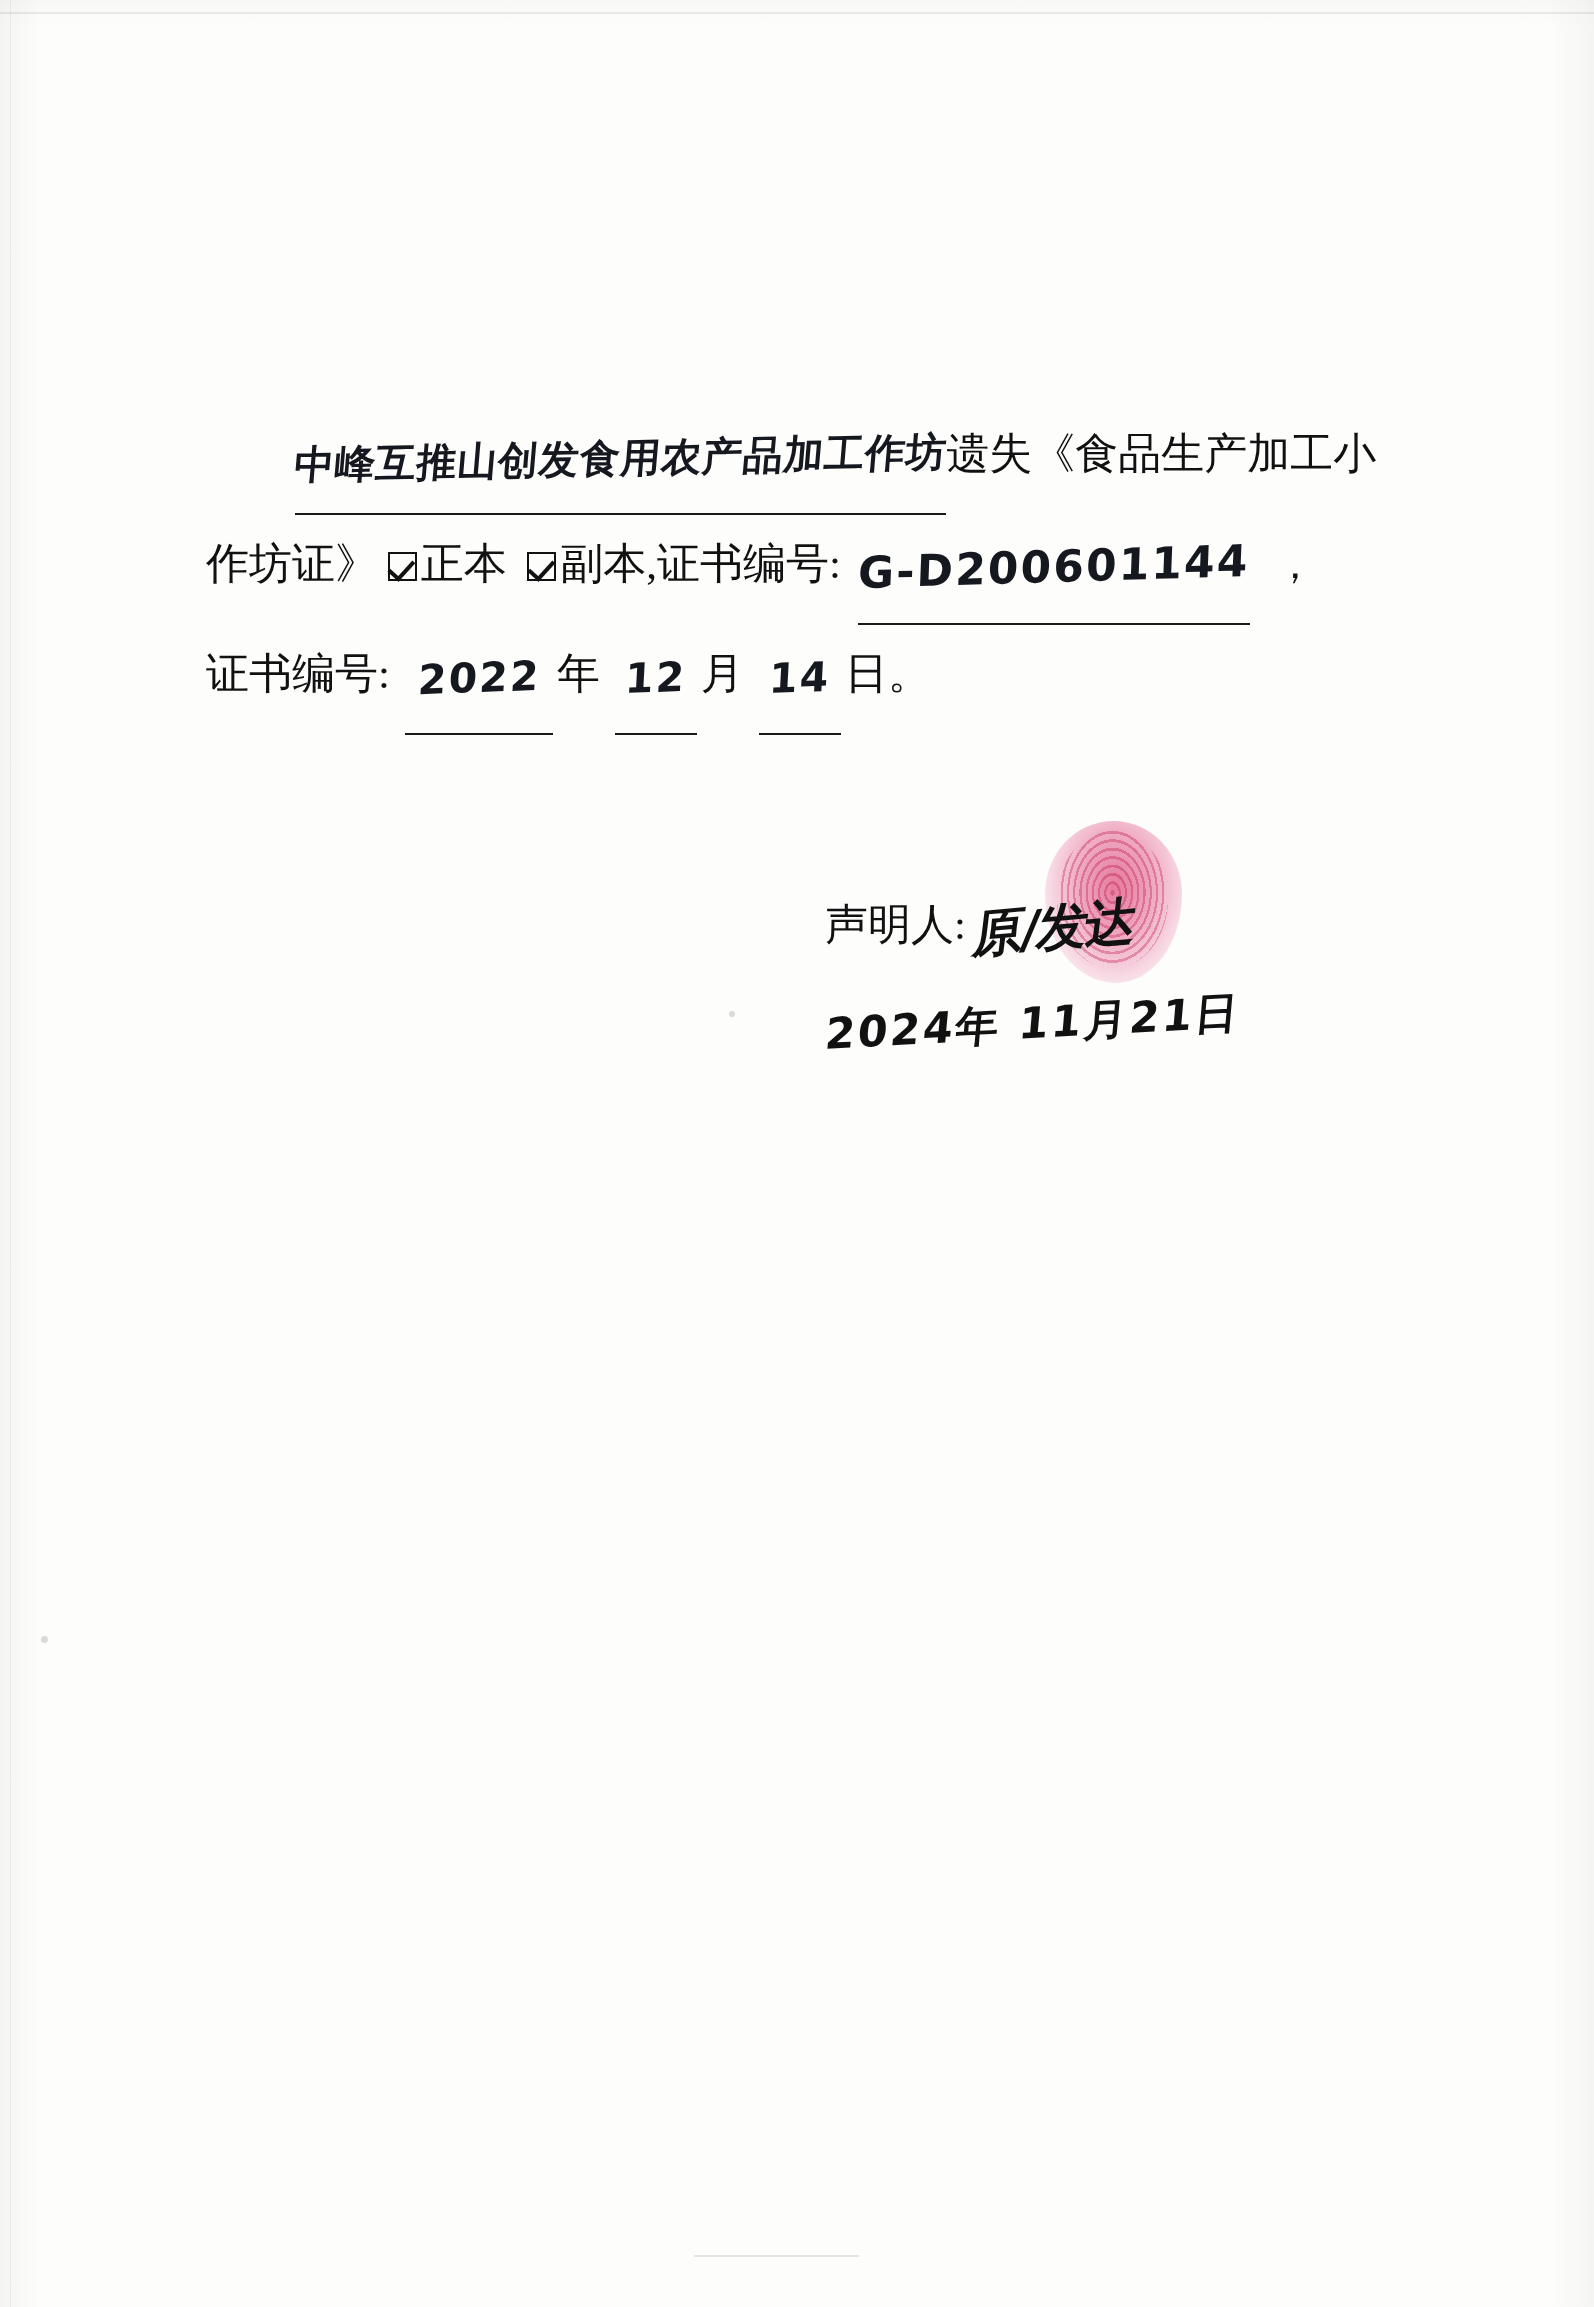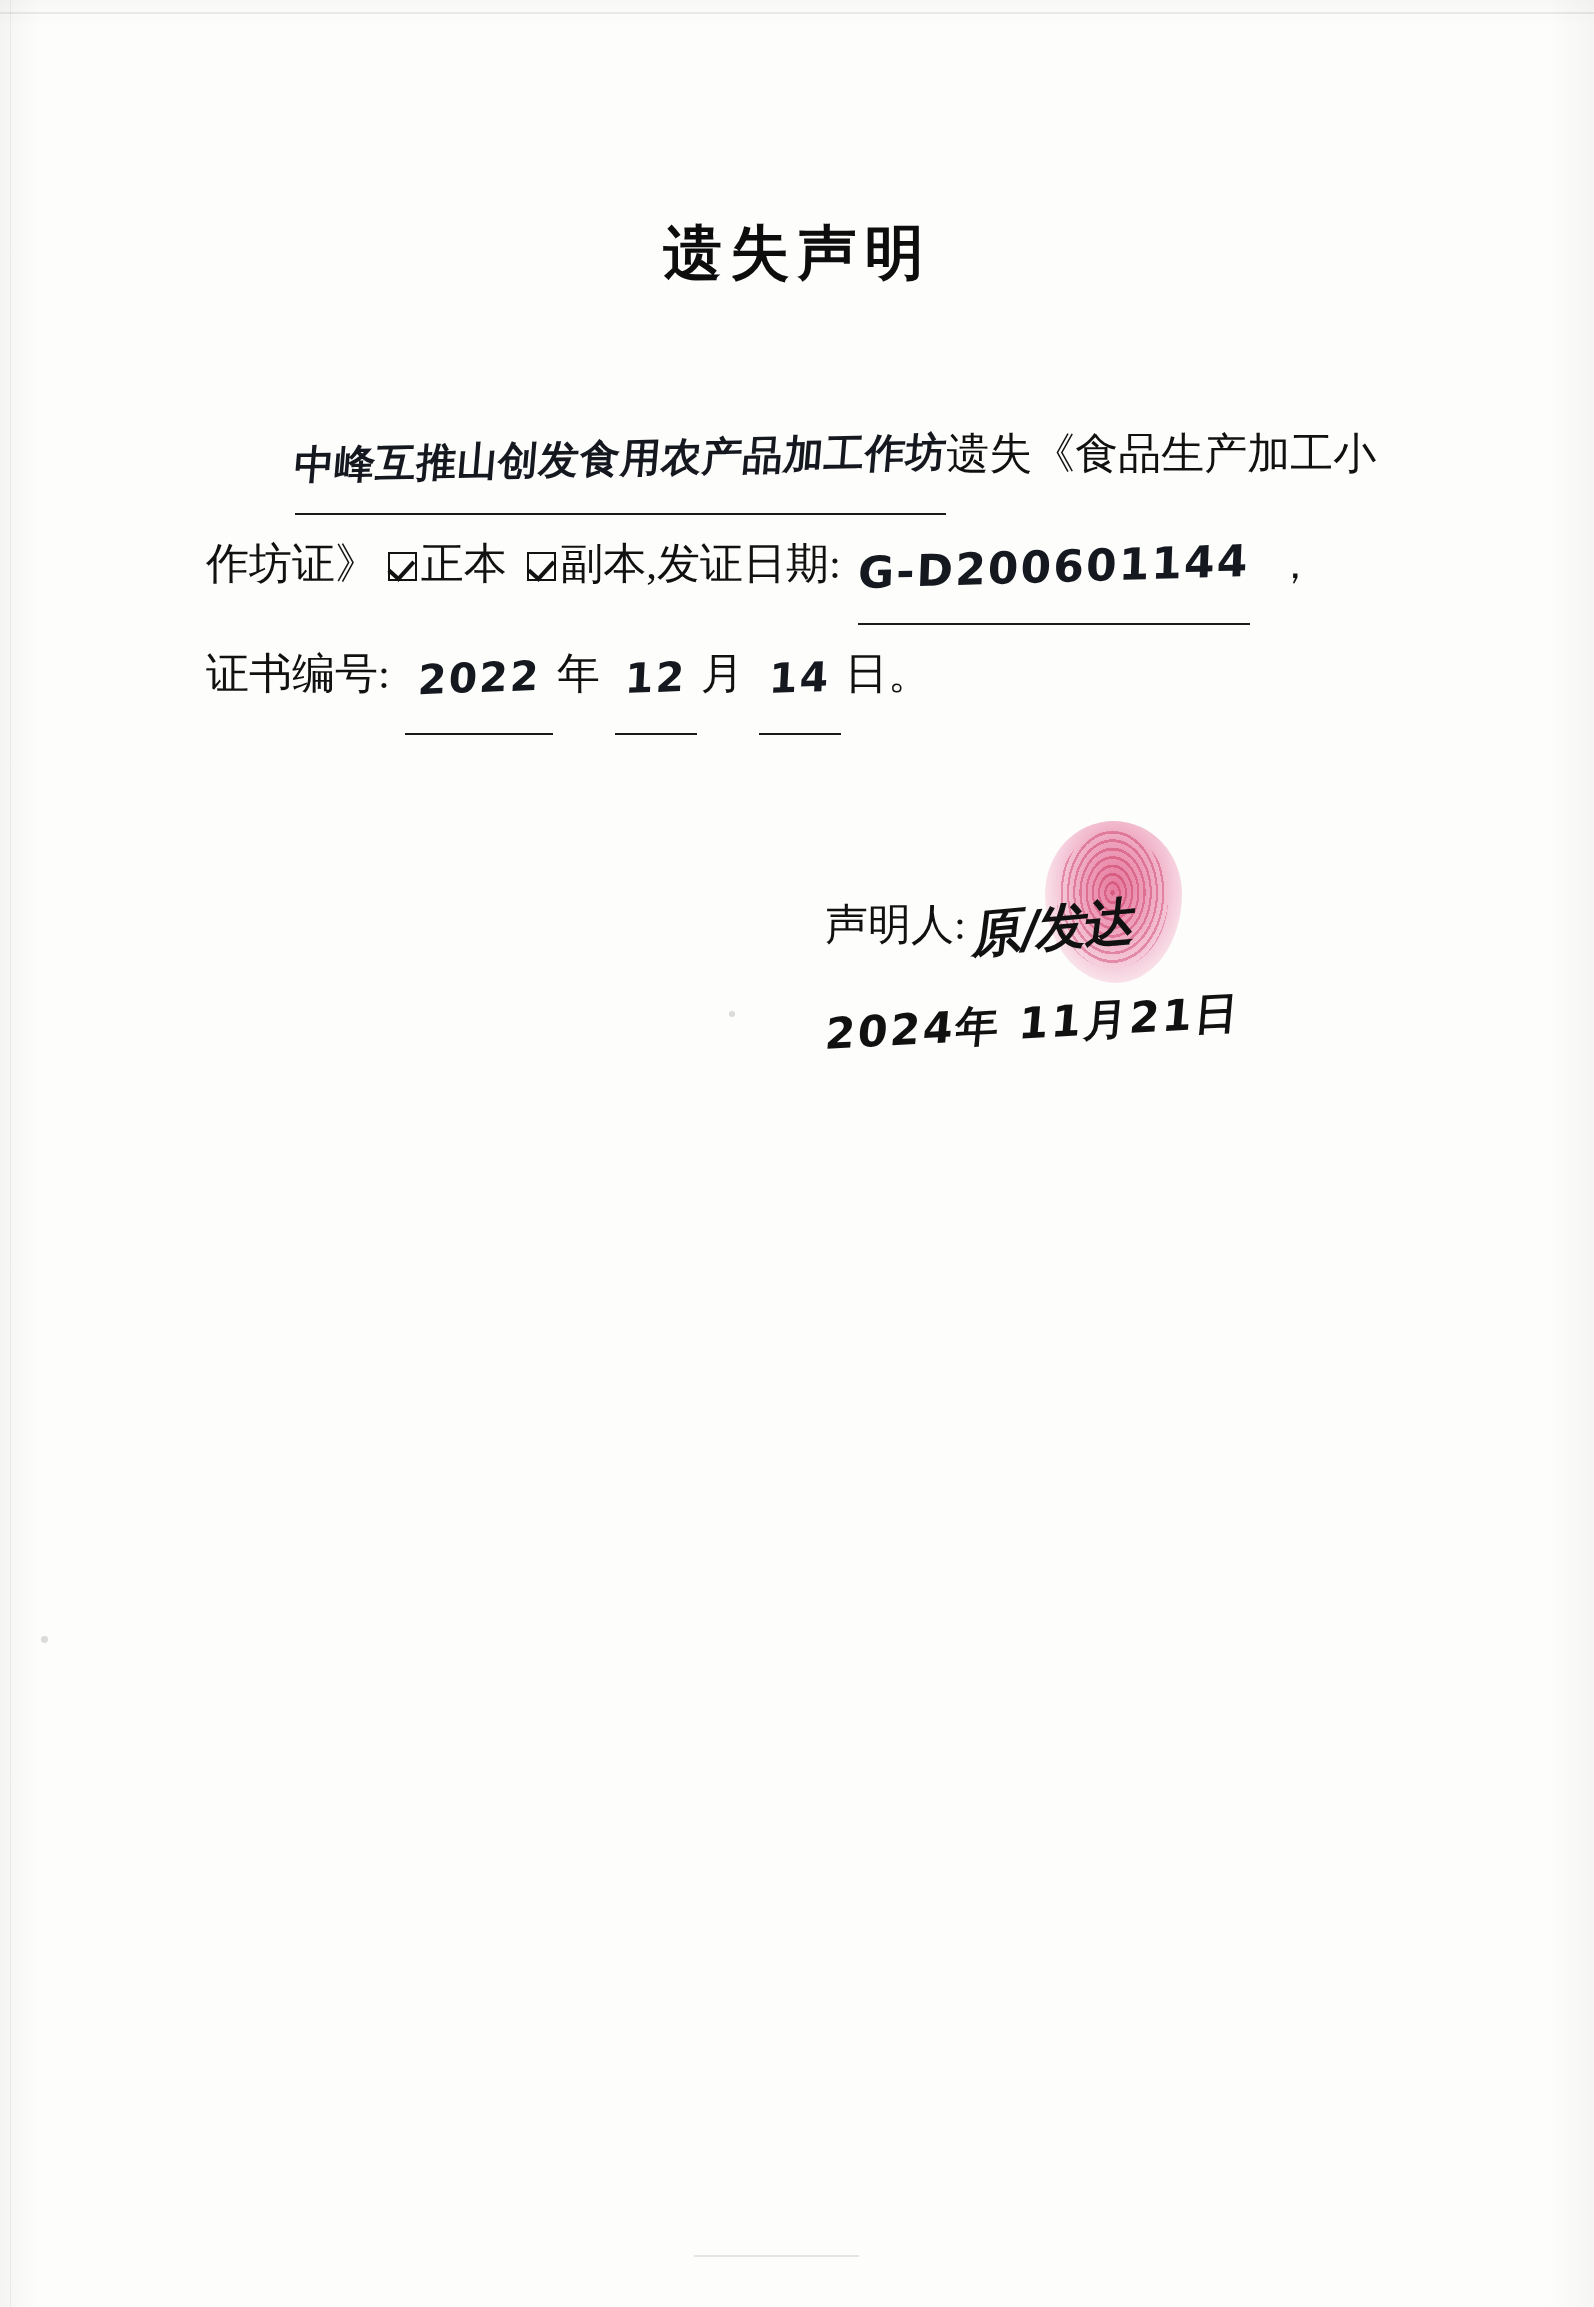--- a/index.html
+++ b/index.html
@@ -234,33 +234,32 @@
   }
 </style>
 </head>
 <body>
 
 <div class="page">
   <div class="scan-tint"></div>
   <div class="edge-line-top"></div>
   <div class="edge-line-left"></div>
 
-  <div class="title">遗失声明</div>
 
   <div class="body-block">
 
     <div class="line indent">
       <span class="blank-name">
         <span class="hand">中峰互推山创发食用农产品加工作坊</span>
       </span><span>遗失《食品生产加工小</span>
     </div>
 
     <div class="line">
       <span>作坊证》</span><span class="checkbox checked"></span><span>正本</span>
-      <span class="checkbox checked"></span><span>副本,发证日期:</span>
+      <span class="checkbox checked"></span><span>副本,证书编号:</span>
       <span class="blank-cert">
         <span class="hand">G-D200601144</span>
       </span><span class="comma">，</span>
     </div>
 
     <div class="line">
       <span>证书编号:</span>
       <span class="blank-y">
         <span class="hand">2022</span>
       </span><span>年</span>

